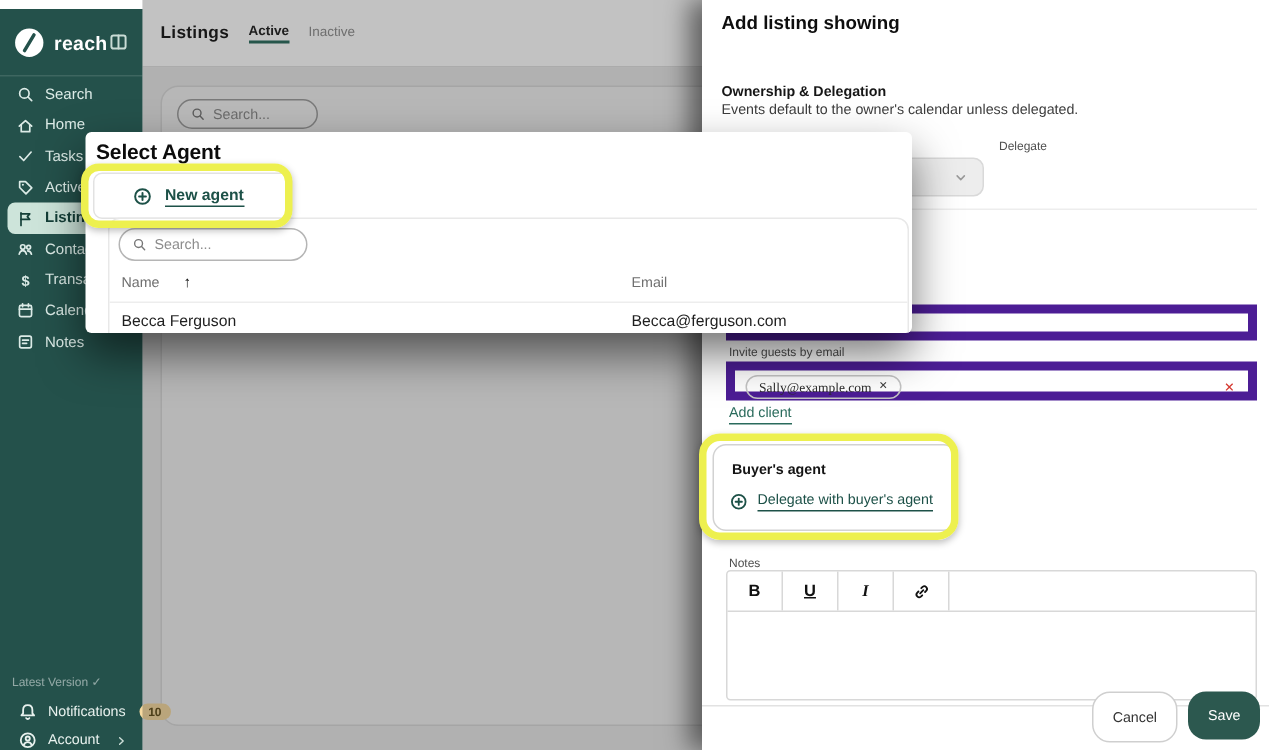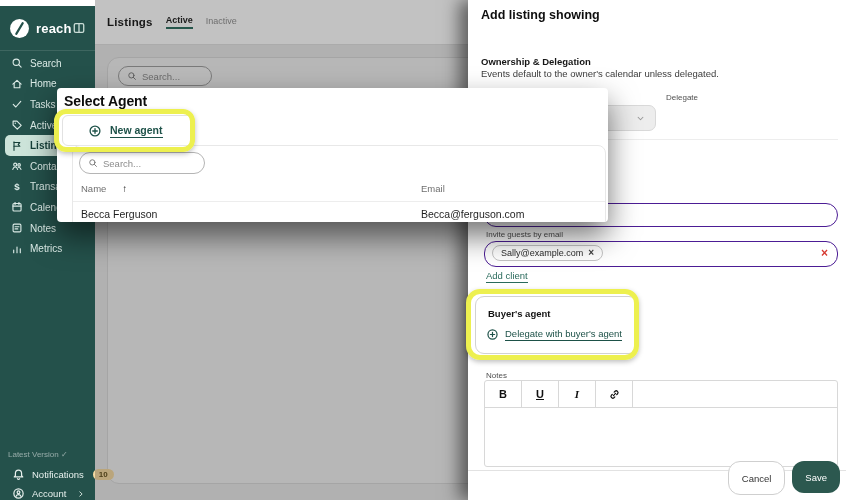--- a/index.html
+++ b/index.html
@@ -47,21 +47,21 @@
   .d-title{position:absolute;left:13px;top:8px;font-size:12.5px;font-weight:bold;color:#0e0e0e;}
   .sec-head{position:absolute;left:13px;top:56px;font-size:9.5px;font-weight:bold;color:#161616;}
   .sec-desc{position:absolute;left:13px;top:68px;font-size:9.5px;color:#3c3c3c;}
   .select{box-sizing:border-box;height:26px;border:1px solid #c4c4c4;border-radius:7px;background:#fff;
           display:flex;align-items:center;padding:0 9px;font-size:9.5px;color:#1d1d1d;}
   .select .ni{margin-left:auto;width:11px;height:11px;color:#3a3a3a;}
   .select .ni svg{width:11px;height:11px;}
   .select.disabled{background:#ededed;border-color:#d9d9d9;}
   .select.disabled .ni{color:#9a9a9a;}
   .tiny-label{font-size:8px;color:#4f4f4f;}
-  .field{box-sizing:border-box;border:1px solid #4c1d95;border-radius:12px;background:#fff;}
+  .field{box-sizing:border-box;border:6px solid #4c1d95;border-radius:0;background:#fff;font-family:Liberation Serif, serif;}
   .chip{display:inline-flex;align-items:center;gap:5px;border:1px solid #c4c4c4;border-radius:12px;
         padding:2px 8px;font-size:9px;color:#2c2c2c;}
   .chip .x{font-size:10px;font-weight:bold;color:#3d3d3d;cursor:pointer;line-height:1;}
   .red-x{position:absolute;right:9px;top:5px;color:#d63a32;font-size:12px;font-weight:bold;cursor:pointer;line-height:1;}
   .green-link{color:#2a6b5c;font-size:9.5px;border-bottom:1px solid #2a6b5c;padding-bottom:1px;cursor:pointer;white-space:nowrap;}
   .buyers-card{position:absolute;left:7px;top:296px;width:163px;height:58px;background:#fff;
                border:1px solid #d2d2d2;border-radius:9px;box-sizing:border-box;}
   .bc-head{position:absolute;left:12px;top:11px;font-size:9.5px;font-weight:bold;color:#141414;}
   .link-row{display:flex;align-items:center;gap:6px;color:#1d5148;}
   .link-row .ni{width:13px;height:13px;flex:none;}
@@ -220,30 +220,20 @@
         <div class="nav-item">
           <span class="ni">
             <svg viewBox="0 0 16 16" fill="none" stroke="currentColor" stroke-width="1.5" stroke-linecap="round" stroke-linejoin="round">
               <rect x="2.8" y="2.8" width="10.4" height="10.4" rx="1.6"></rect>
               <line x1="5.4" y1="6.4" x2="10.6" y2="6.4"></line>
               <line x1="5.4" y1="9.2" x2="9" y2="9.2"></line>
             </svg>
           </span>
           <span>Notes</span>
         </div>
-        <div class="nav-item">
-          <span class="ni">
-            <svg viewBox="0 0 16 16" fill="none" stroke="currentColor" stroke-width="1.5" stroke-linecap="round" stroke-linejoin="round">
-              <line x1="3.6" y1="13" x2="3.6" y2="9.4"></line>
-              <line x1="8" y1="13" x2="8" y2="5.4"></line>
-              <line x1="12.4" y1="13" x2="12.4" y2="7.6"></line>
-            </svg>
-          </span>
-          <span>Metrics</span>
-        </div>
       </div>
     <div class="sb-foot">
       <div class="version">
         <span>Latest Version</span>
         <span>✓</span>
       </div>
       <div class="foot-item">
         <span class="ni">
             <svg viewBox="0 0 16 16" fill="none" stroke="currentColor" stroke-width="1.5" stroke-linecap="round" stroke-linejoin="round">
               <path d="M8 2.6c-2.3 0-3.8 1.6-3.8 3.9v2.8L2.8 11h10.4l-1.4-1.7V6.5c0-2.3-1.5-3.9-3.8-3.9z"></path>

